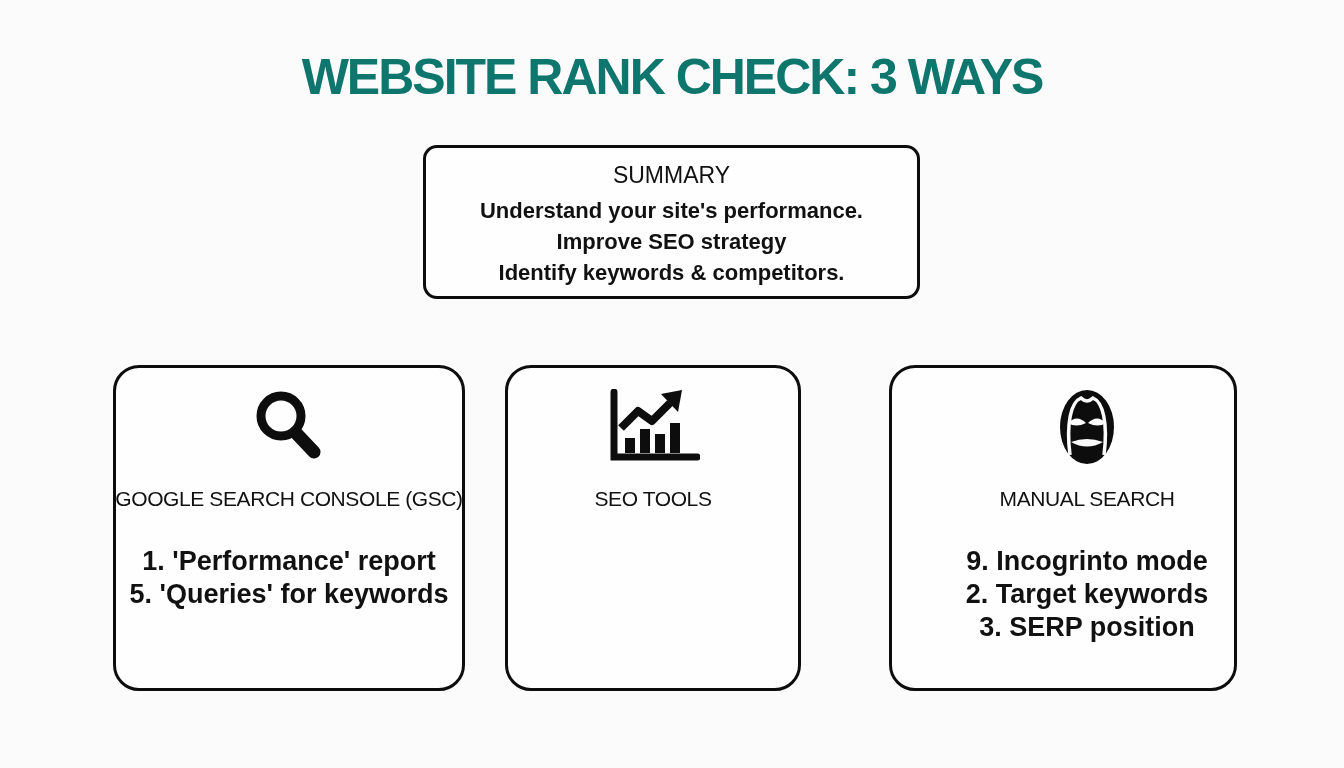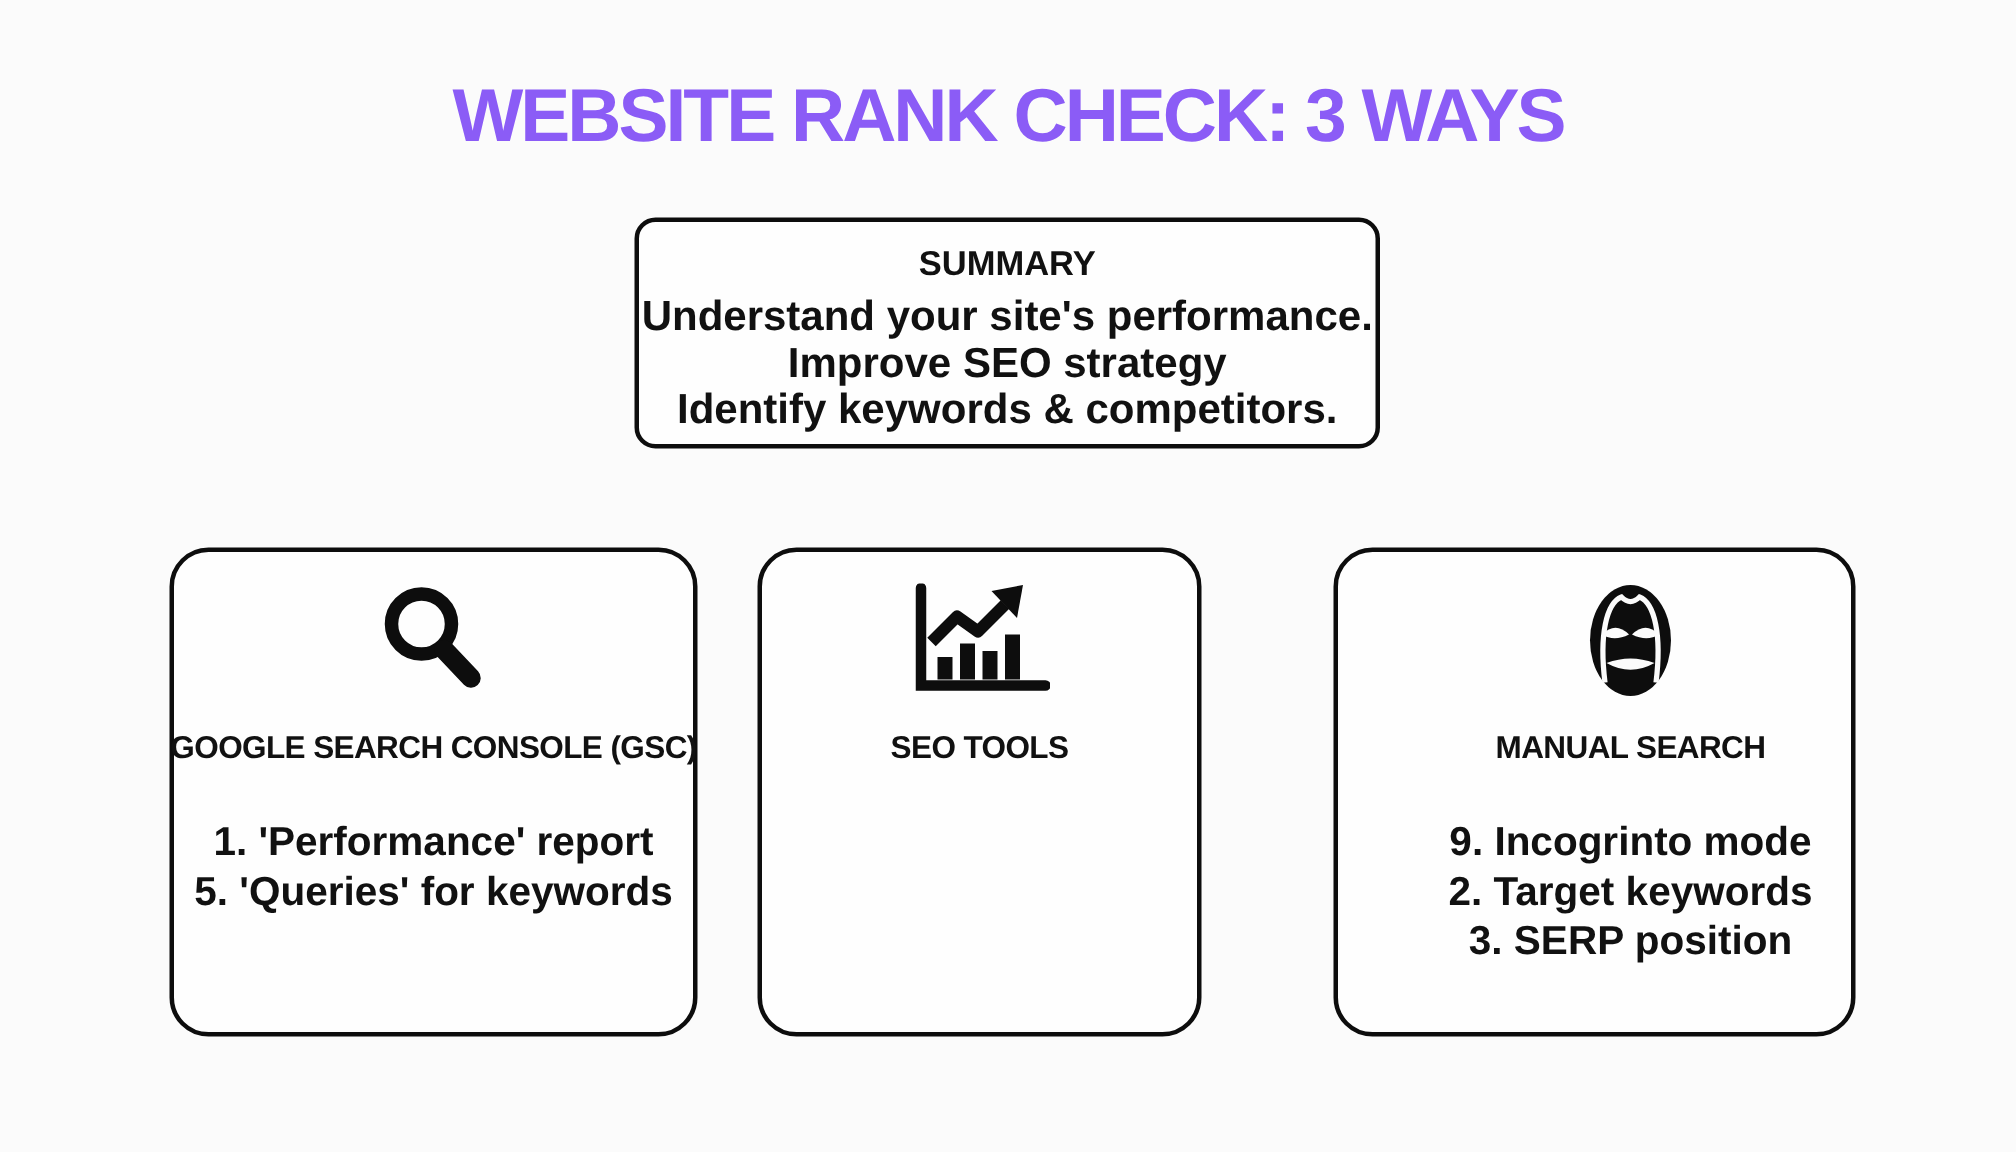--- a/index.html
+++ b/index.html
@@ -9,52 +9,52 @@
     font-family:"Liberation Sans", sans-serif;
     color:#111;
     overflow:hidden;
   }
   .canvas { position:relative; width:1344px; height:768px; }
 
   .title {
     position:absolute; top:52px; left:0; width:100%;
     text-align:center;
     font-size:50px; font-weight:700; letter-spacing:-2px;
-    line-height:1; color:#8b5cf6;
+    line-height:1; color:#0f766e;
   }
 
   .summary {
     position:absolute; left:423px; top:145px; width:497px; height:154px;
     background:#fefefe; border:3px solid #0d0d0d; border-radius:14px;
     display:flex; flex-direction:column; align-items:center;
     padding-top:12px; text-align:center;
   }
   .summary-heading {
-    font-size:23px; font-weight:700; line-height:30px; margin-bottom:5px;
+    font-size:23px; font-weight:400; line-height:30px; margin-bottom:5px;
   }
   .summary-line {
-    font-size:28px; font-weight:700; line-height:31px;
+    font-size:22px; font-weight:700; line-height:31px;
   }
 
   .card {
     position:absolute; top:365px; height:326px;
     background:#fefefe; border:3px solid #0d0d0d; border-radius:26px;
     display:flex; flex-direction:column; align-items:center;
     text-align:center;
   }
   .card-1 { left:113px; width:352px; }
   .card-2 { left:505px; width:296px; }
   .card-3 { left:889px; width:348px;padding-left:48px; }
 
   .card-icon {
     height:76px; margin-top:21px;
     display:flex; align-items:center; justify-content:center;
   }
   .card-title {
-    font-size:21px; font-weight:700; letter-spacing:-0.4px;
+    font-size:21px; font-weight:400; letter-spacing:-0.4px;
     margin-top:22px; line-height:24px; white-space:nowrap;
   }
   .card-list { margin-top:34px; }
   .card-item {
     font-size:27px; font-weight:700; line-height:33px; white-space:nowrap;
   }
 
   svg .ink { fill:#0d0d0d; }
 </style>
 </head>

